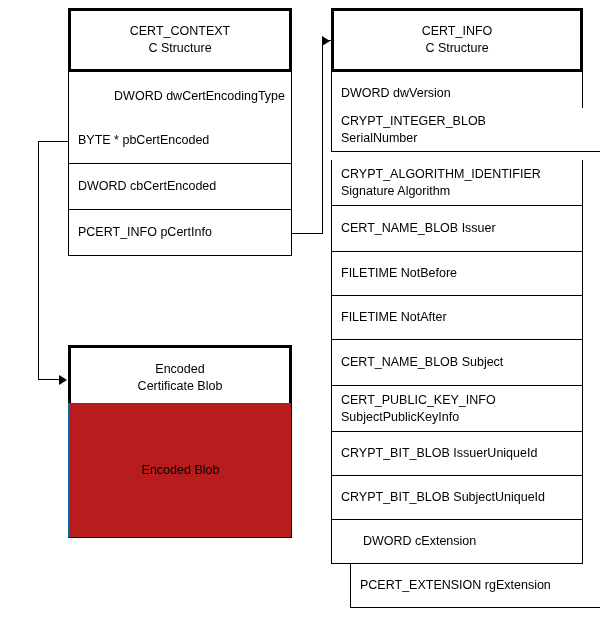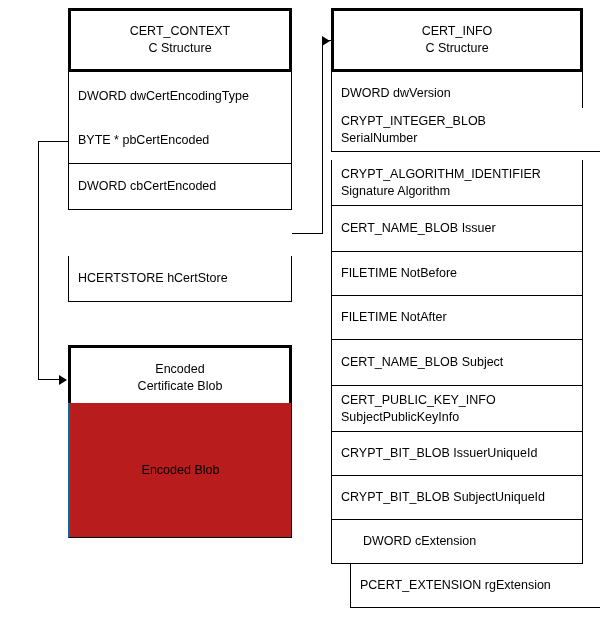--- a/index.html
+++ b/index.html
@@ -87,36 +87,36 @@
 </head>
 <body>
 
 <div class="diagram">
 
   <div class="box header-box" style="left:68px; top:8px; width:224px; height:64px;">
     <div>CERT_CONTEXT</div>
     <div>C Structure</div>
   </div>
 
-  <div class="box field-box" style="left:68px; top:72px; width:224px; height:50px;">
+  <div class="box field-box" style="left:68px; top:72px; width:224px; height:50px;text-align:right;">
     <div>DWORD  dwCertEncodingType</div>
   </div>
 
   <div class="box field-box" style="left:68px; top:118px; width:224px; height:46px;">
     <div>BYTE *  pbCertEncoded</div>
   </div>
 
   <div class="box field-box" style="left:68px; top:164px; width:224px; height:46px;">
     <div>DWORD  cbCertEncoded</div>
   </div>
 
+  <div class="box field-box" style="left:68px; top:210px; width:224px; height:46px;">
+    <div>PCERT_INFO  pCertInfo</div>
+  </div>
 
-  <div class="box field-box" style="left:68px; top:256px; width:224px; height:46px;">
-    <div>HCERTSTORE  hCertStore</div>
-  </div>
 
   <div class="box header-box" style="left:68px; top:345px; width:224px; height:66px;">
     <div>Encoded</div>
     <div>Certificate Blob</div>
   </div>
 
   <div class="box blob-box" style="left:68px; top:403px; width:224px; height:135px;">
     <div>Encoded Blob</div>
   </div>
 

